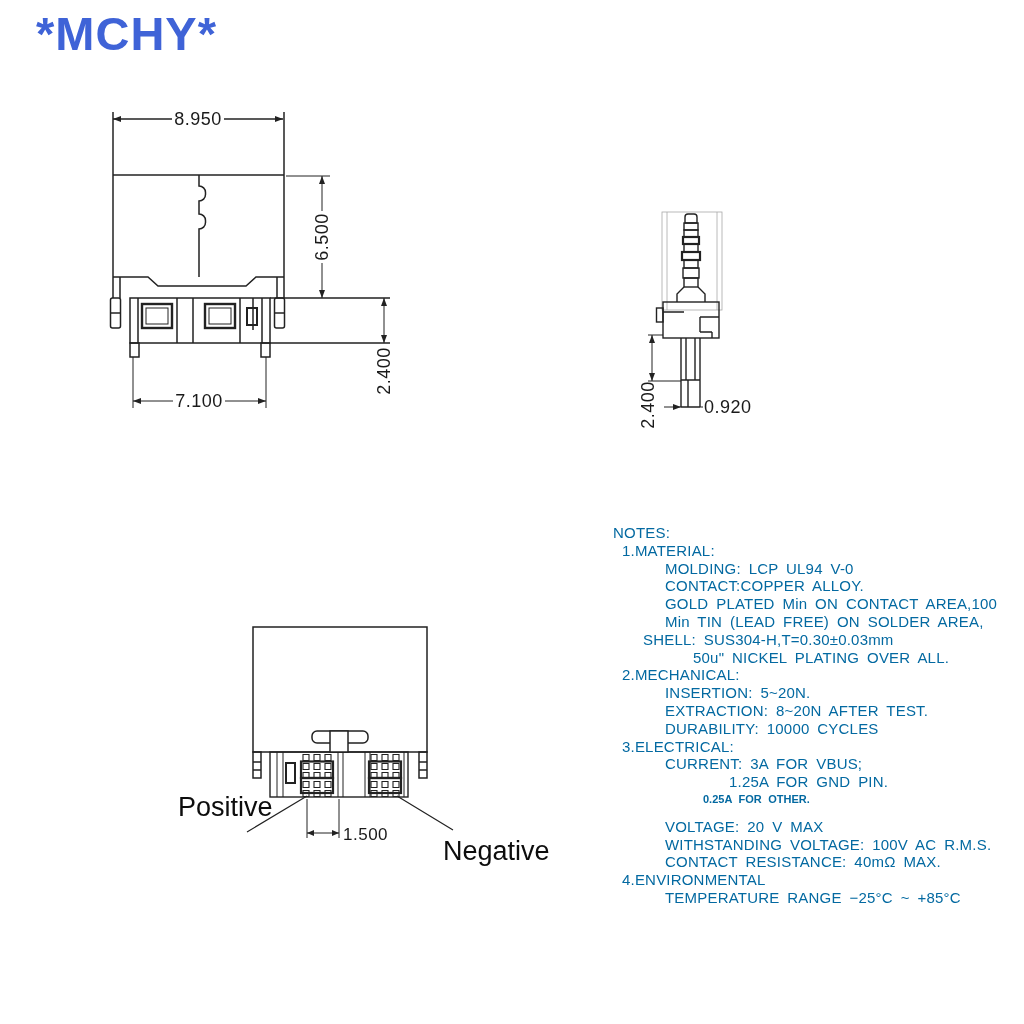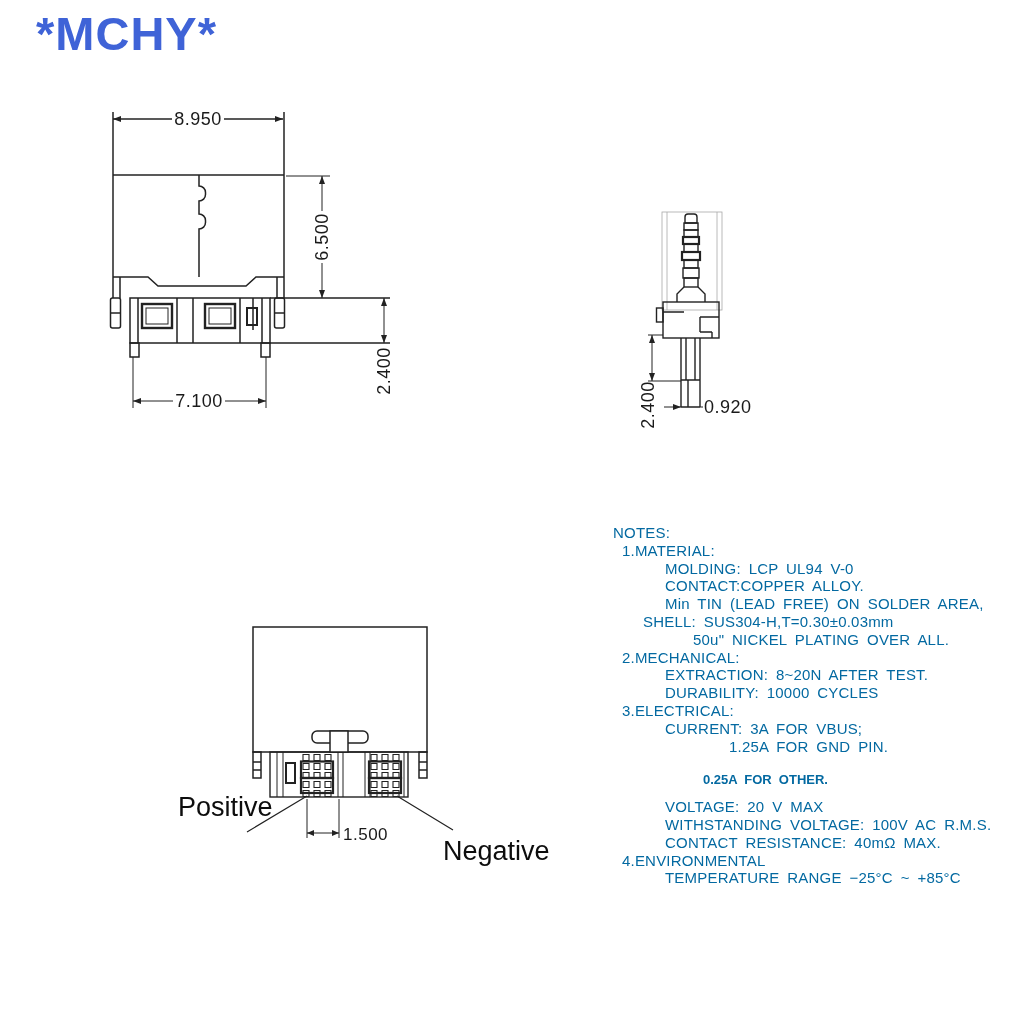--- a/index.html
+++ b/index.html
@@ -18,21 +18,21 @@
   .dim-text{
     font-family:"Liberation Sans",sans-serif;font-size:18px;fill:#1a1a1a;
     letter-spacing:0.5px;
   }
   .notes{
     position:absolute;left:613px;top:524px;width:410px;
     font-size:15px;line-height:17.8px;color:#0369a1;
     letter-spacing:0.2px;word-spacing:3.5px;
   }
   .note-line{white-space:nowrap;height:17.8px;}
-  .note-line.small{font-size:13px;font-weight:bold;letter-spacing:0;margin-top:16px;}
+  .note-line.small{font-size:11px;font-weight:bold;letter-spacing:0;}
   .pin-label{position:absolute;font-size:27px;font-weight:500;color:#0d0d0d;}
   .label-positive{left:178px;top:792px;}
   .label-negative{left:443px;top:836px;}
 </style>
 </head>
 <body>
 
 <div class="logo" style="color: rgb(63, 99, 215);">*MCHY*</div>
 
 <svg class="drawing front-view" viewBox="85 105 320 315" xmlns="http://www.w3.org/2000/svg">
@@ -163,24 +163,26 @@
 
 <div class="pin-label label-positive">Positive</div>
 <div class="pin-label label-negative">Negative</div>
 
 <div class="notes">
 
 <div class="note-line" style="padding-left: 0px;">NOTES:</div>
     <div class="note-line" style="padding-left: 9px;">1.MATERIAL:</div>
     <div class="note-line" style="padding-left: 52px;">MOLDING: LCP UL94 V-0</div>
     <div class="note-line" style="padding-left: 52px;">CONTACT:COPPER ALLOY.</div>
+    <div class="note-line" style="padding-left: 52px;">GOLD PLATED Min ON CONTACT AREA,100</div>
     <div class="note-line" style="padding-left: 52px;">Min TIN (LEAD FREE) ON SOLDER AREA,</div>
     <div class="note-line" style="padding-left: 30px;">SHELL: SUS304-H,T=0.30±0.03mm</div>
     <div class="note-line" style="padding-left: 80px;">50u" NICKEL PLATING OVER ALL.</div>
     <div class="note-line" style="padding-left: 9px;">2.MECHANICAL:</div>
+    <div class="note-line" style="padding-left: 52px;">INSERTION: 5~20N.</div>
     <div class="note-line" style="padding-left: 52px;">EXTRACTION: 8~20N AFTER TEST.</div>
     <div class="note-line" style="padding-left: 52px;">DURABILITY: 10000 CYCLES</div>
     <div class="note-line" style="padding-left: 9px;">3.ELECTRICAL:</div>
     <div class="note-line" style="padding-left: 52px;">CURRENT: 3A FOR VBUS;</div>
     <div class="note-line" style="padding-left: 116px;">1.25A FOR GND PIN.</div>
     <div class="note-line small" style="padding-left: 90px;">0.25A FOR OTHER.</div>
     <div class="note-line" style="padding-left: 52px; margin-top: 9px;">VOLTAGE: 20 V MAX</div>
     <div class="note-line" style="padding-left: 52px;">WITHSTANDING VOLTAGE: 100V AC R.M.S.</div>
     <div class="note-line" style="padding-left: 52px;">CONTACT RESISTANCE: 40mΩ MAX.</div>
     <div class="note-line" style="padding-left: 9px;">4.ENVIRONMENTAL</div>

